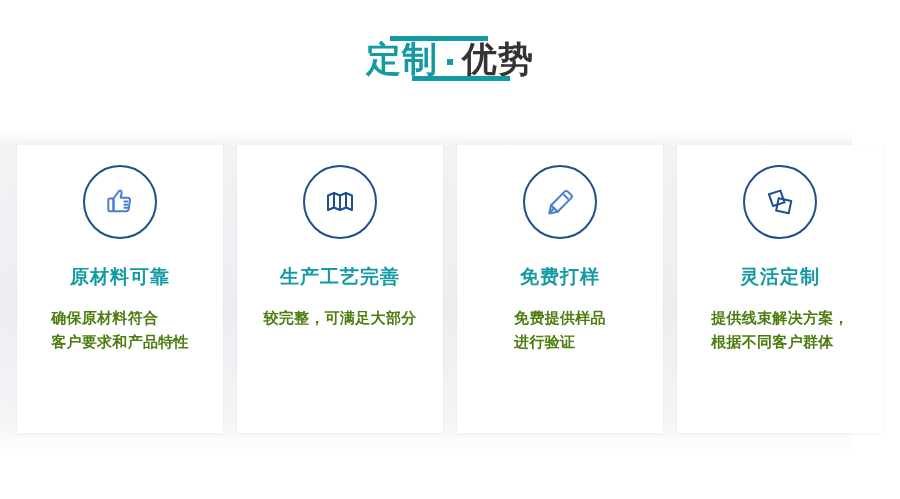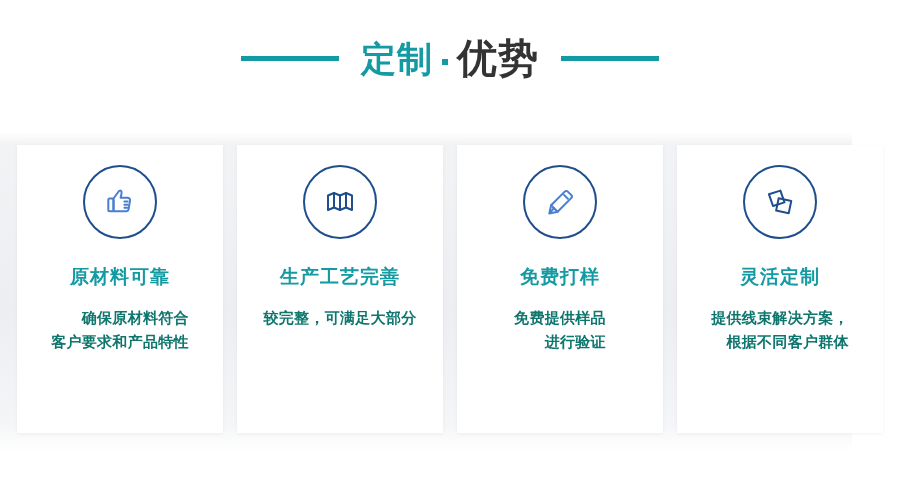--- a/index.html
+++ b/index.html
@@ -18,20 +18,21 @@
   
   .section-header {
     position: absolute;
     top: 28px;
     left: 0;
     width: 900px;
     height: 60px;
     display: flex;
     align-items: center;
     justify-content: center;
+    flex-direction: column;
   }
   .rule {
     width: 98px;
     height: 5px;
     background: #139aa3;
     flex: 0 0 auto;
   }
   .rule.left { margin-right: 22px; }
   .rule.right { margin-left: 22px; }
 
@@ -51,21 +52,21 @@
   .title-dot {
     width: 6px;
     height: 6px;
     background: #139aa3;
     margin: 0 9px;
     position: relative;
     top: 4px;
     flex: 0 0 auto;
   }
   .title-b {
-    font-size: 40px;
+    font-size: 35px;
     font-weight: bold;
     color: #333333;
     letter-spacing: 1px;
     line-height: 1;
   }
 
   
   .cards-band {
     position: absolute;
     top: 132px;
@@ -115,23 +116,23 @@
     color: #139aa3;
     letter-spacing: 1px;
     line-height: 1;
     margin-bottom: 20px;
     text-align: center;
   }
 
   .card-desc {
     font-size: 15px;
     font-weight: bold;
-    color: #0f766e;
+    color: #4d7c0f;
     line-height: 1.62;
-    text-align: right;
+    text-align: left;
     letter-spacing: 0.3px;
     padding: 0 8px;
   }
   .card-desc div { white-space: nowrap; }
 </style>
 </head>
 <body>
 
 <div class="section-header">
   <div class="rule left"></div>

